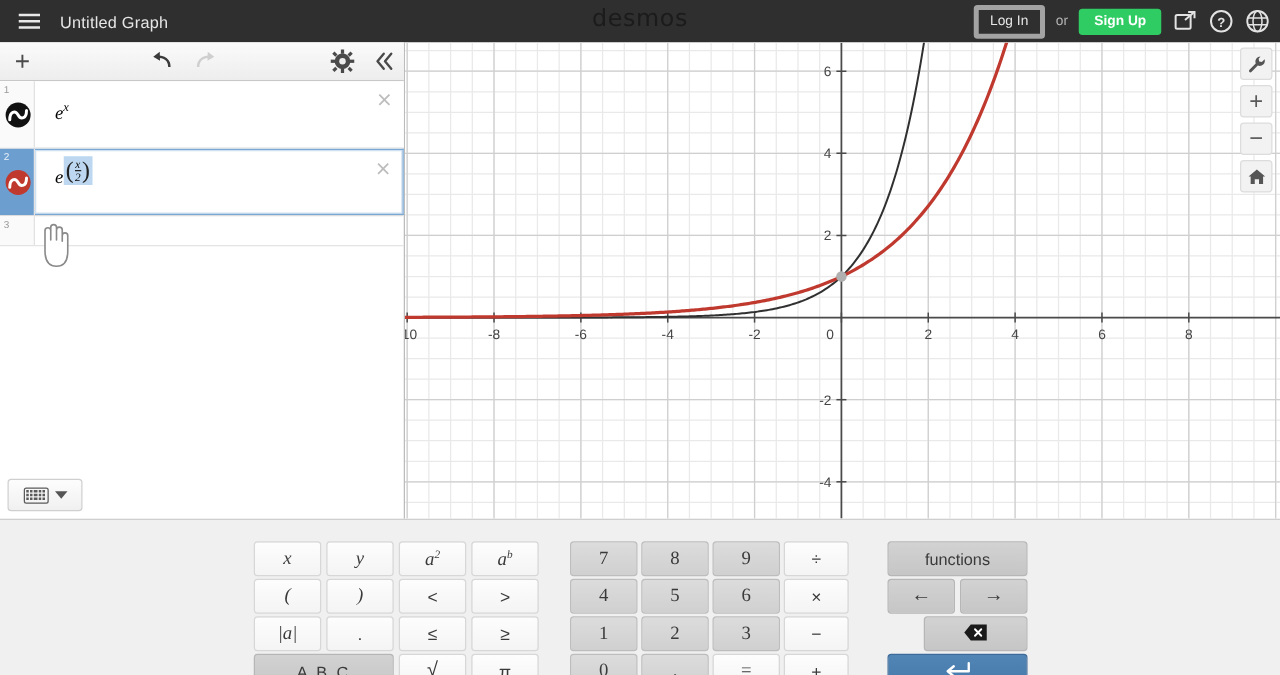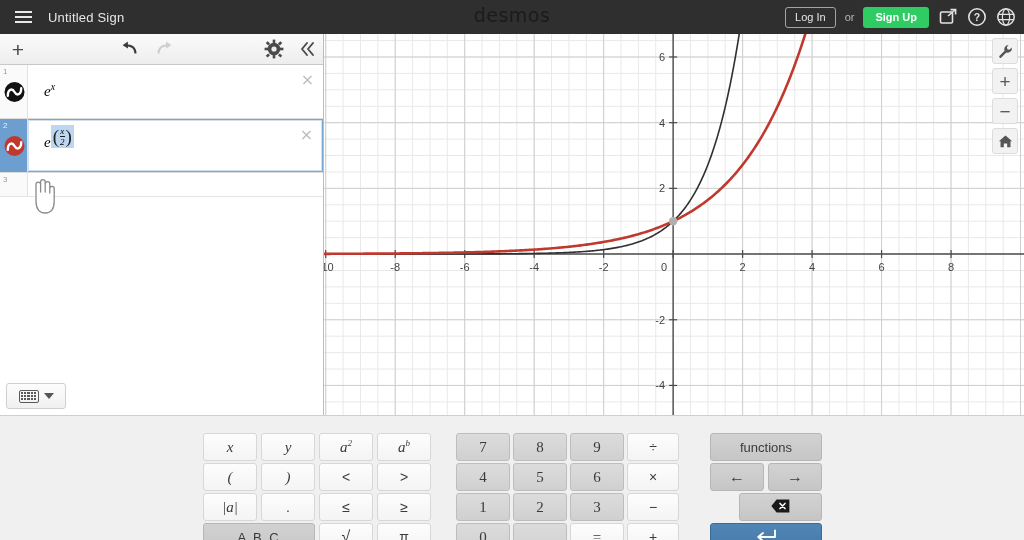--- a/index.html
+++ b/index.html
@@ -32,21 +32,21 @@
     text-align: center; color: #1b1b1b; font-size: 19px;
     letter-spacing: .5px; pointer-events: none;
     font-family: "DejaVu Sans", sans-serif;
   }
   .topbar-right {
     position: absolute; right: 8px; top: 0; height: 34px;
     display: flex; align-items: center; gap: 9px;
   }
   .btn-login {
     color: #e6e6e6; font-size: 11px; padding: 3px 9px;
-    border: 1px solid #a3a3a3; border-radius: 3px;
+    border: 4px solid #a3a3a3; border-radius: 3px;
     background: transparent; cursor: pointer; line-height: 13px;
   }
   .or-text { color: #b5b5b5; font-size: 11px; }
   .btn-signup {
     color: #fff; font-size: 11px; font-weight: bold; padding: 4px 12px;
     background: #2ecc63; border-radius: 3px; cursor: pointer; line-height: 13px;
   }
   .ico-top { width: 20px; height: 20px; cursor: pointer; position: relative; }
   .ico-top svg { display: block; width: 20px; height: 20px; }
 
@@ -225,21 +225,21 @@
 <body>
 
 <div id="app">
 
   <div class="topbar">
     <div class="hamburger">
       <i></i>
         <i></i>
         <i></i>
     </div>
-    <div class="graph-title">Untitled Sign</div>
+    <div class="graph-title">Untitled Graph</div>
     <div class="desmos-logo">desmos</div>
 
     <div class="topbar-right">
       <div class="btn-login">Log In</div>
       <div class="or-text">or</div>
       <div class="btn-signup">Sign Up</div>
 
       <div class="ico-top">
         <svg viewBox="0 0 20 20">
           <rect x="2.5" y="5" width="12" height="11" rx="1.2" fill="none" stroke="#e3e3e3" stroke-width="1.6"></rect>

